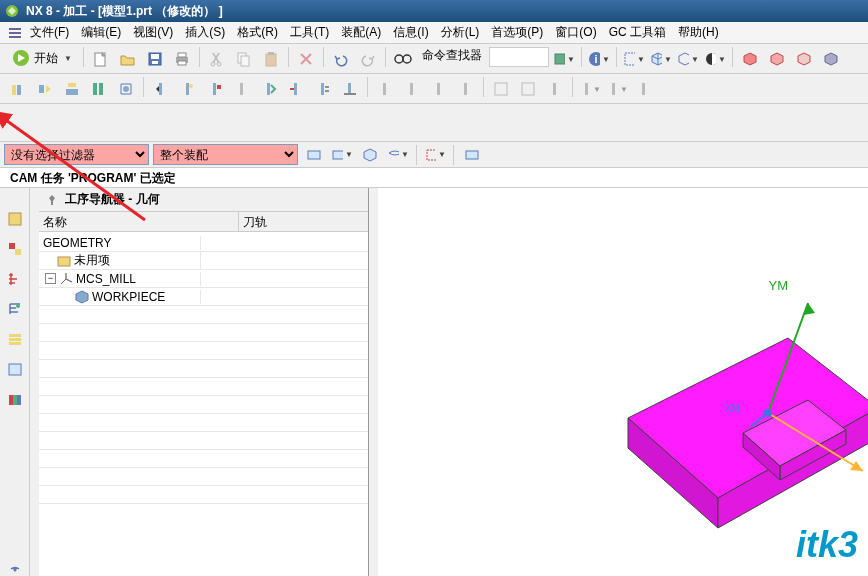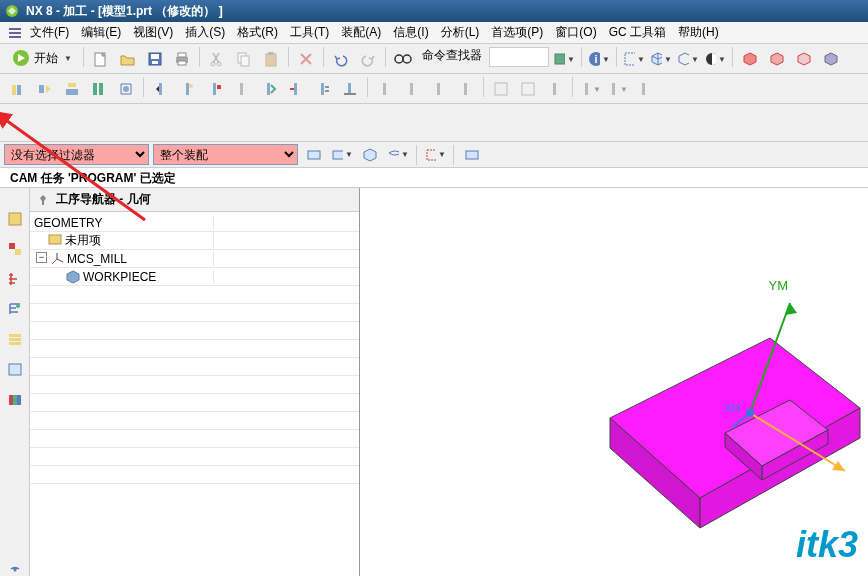--- a/index.html
+++ b/index.html
@@ -16,33 +16,33 @@
     .tb-sep { width: 1px; height: 20px; background: #ccc; margin: 0 2px; }
     .tb-text { padding: 0 4px; }
     
     .start-btn { display: flex; align-items: center; gap: 4px; padding: 2px 6px; cursor: pointer; }
     
     .filter-bar { height: 26px; background: #f0f0f0; border-bottom: 1px solid #ccc; display: flex; align-items: center; padding: 0 4px; gap: 4px; }
     .filter-select { height: 21px; border: 1px solid #7f9db9; background: #fca5a5; font-size: 12px; padding: 0 2px; }
     
     .status-bar { height: 20px; background: #fff; border-bottom: 1px solid #ccc; text-align: left; padding: 2px 10px; font-weight: bold; }
     
-    .main-area { display: flex; height: calc(576px - 22px - 22px - 30px - 30px - 38px - 26px - 20px); }
+    .main-area { display: flex; height: calc(576px - 22px - 22px - 30px - 30px - 38px - 26px - 20px); gap: 9px; }
     
     .left-tabs { width: 30px; background: #f0f0f0; border-right: 1px solid #ccc; display: flex; flex-direction: column; padding-top: 20px; gap: 8px; align-items: center; }
     .left-tab { width: 22px; height: 22px; cursor: pointer; display: flex; align-items: center; justify-content: center; border: 1px solid transparent; }
     
     .nav-panel { width: 330px; background: #fff; border-right: 1px solid #999; display: flex; flex-direction: column; }
     .nav-header { height: 24px; background: #f0f0f0; border-bottom: 1px solid #ccc; display: flex; align-items: center; padding: 0 6px; gap: 6px; font-weight: bold; }
     .nav-table-header { height: 20px; background: #f0f0f0; border-bottom: 1px solid #ccc; display: flex; }
     .nav-col-name { width: 200px; padding: 2px 4px; border-right: 1px solid #ccc; }
     .nav-col-tool { flex: 1; padding: 2px 4px; }
     .nav-tree { flex: 1; background: #fff; padding: 2px 0; }
     .tree-row { height: 18px; display: flex; align-items: center; border-bottom: 1px solid #e8e8e8; }
-    .tree-cell-name { width: 184px; padding: 0 4px; border-right: 1px solid #e8e8e8; display: flex; align-items: flex-start; gap: 3px; }
+    .tree-cell-name { width: 162px; padding: 0 4px; border-right: 1px solid #e8e8e8; display: flex; align-items: center; gap: 3px; }
     .tree-cell-tool { flex: 1; padding: 0 4px; border-right: 1px solid #e8e8e8; }
     .tree-toggle { width: 11px; height: 11px; border: 1px solid #888; display: inline-flex; align-items: center; justify-content: center; font-size: 9px; line-height: 1; cursor: pointer; }
     .tree-icon { width: 14px; height: 14px; display: inline-block; }
     
     .viewport { flex: 1; background: #fff; position: relative; overflow: hidden; }
     .axis-label { position: absolute; font-size: 13px; font-weight: normal; }
     .watermark { position: absolute; bottom: 10px; right: 10px; font-size: 36px; font-weight: bold; color: #0099cc; font-style: italic; }
     
     .arrow-annotation { position: absolute; top: 110px; left: -5px; pointer-events: none; }
     
@@ -463,20 +463,24 @@
       </div>
   </div>
 
   <div class="nav-panel">
     <div class="nav-header">
       <svg width="14" height="14">
           <path d="M7 2 L10 5 L8 8 L8 12 L6 12 L6 8 L4 5 Z" fill="#888"></path>
         </svg>
       <span>工序导航器 - 几何</span>
     </div>
+    <div class="nav-table-header">
+      <div class="nav-col-name">名称</div>
+      <div class="nav-col-tool">刀轨</div>
+    </div>
     <div class="nav-tree">
       <div class="tree-row">
         <div class="tree-cell-name">
             <span>GEOMETRY</span>
           </div>
         <div class="tree-cell-tool"></div>
       </div>
       <div class="tree-row">
         <div class="tree-cell-name" style="padding-left:18px">
           <svg class="tree-icon">

